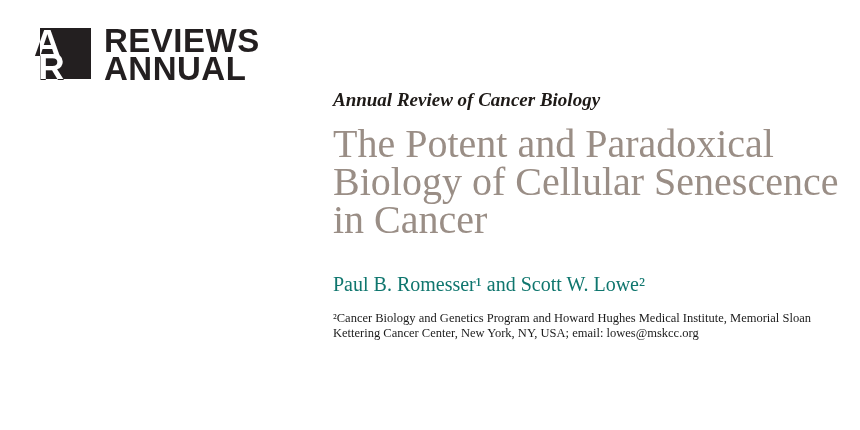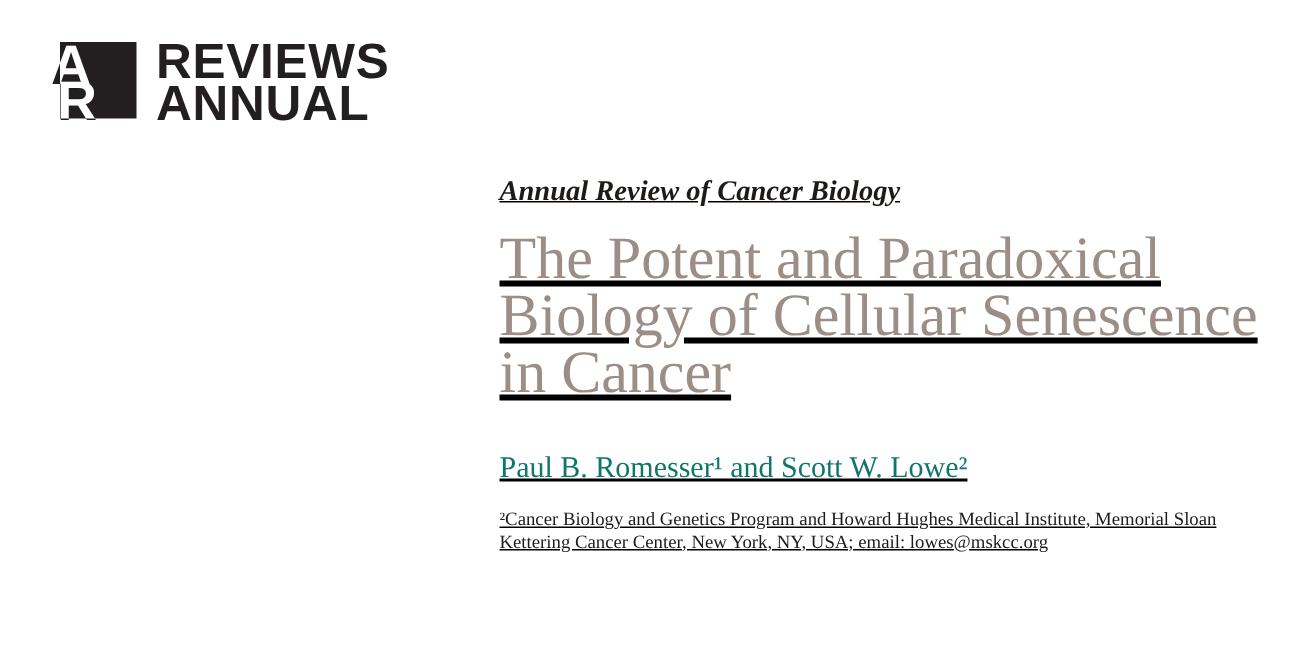--- a/index.html
+++ b/index.html
@@ -30,23 +30,22 @@
     font-size: 33px;
     line-height: 28px;
     letter-spacing: 0.5px;
     color: #231f20;
     padding-top: 2px;
   }
 
   
   .article-head {
     position: absolute;
-    left: 333px; top: 116px;
+    left: 333px; top: 88px;
     width: 520px;
-    text-decoration: underline;
   }
   .journal {
     font-family: "Liberation Serif", serif;
     font-style: italic;
     font-weight: 600;
     font-size: 19px;
     line-height: 24px;
     color: #1e1a17;
   }
   .title {

